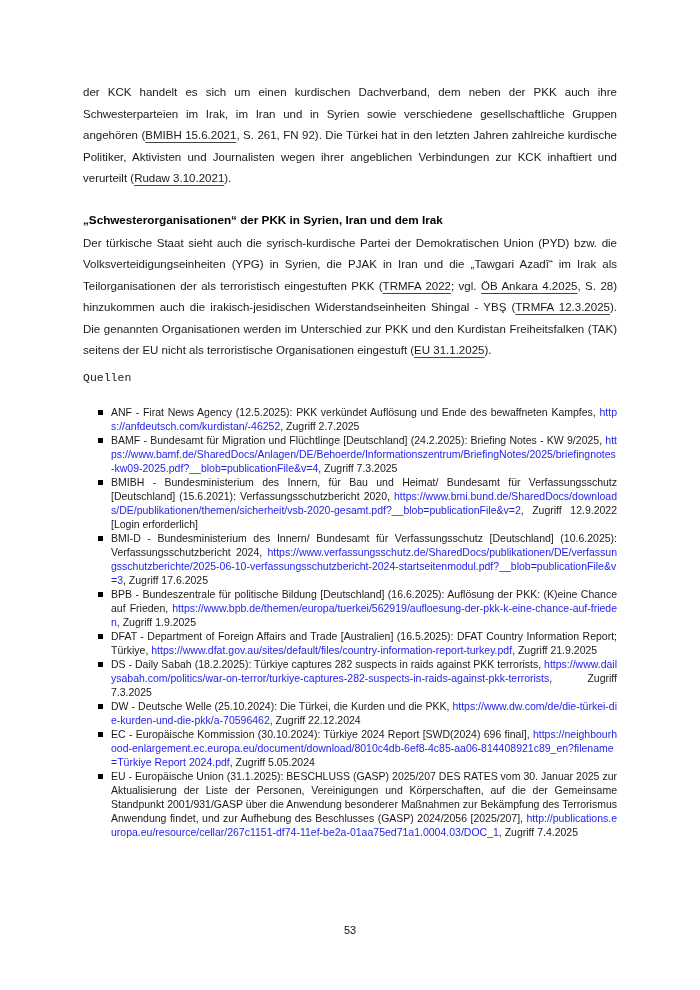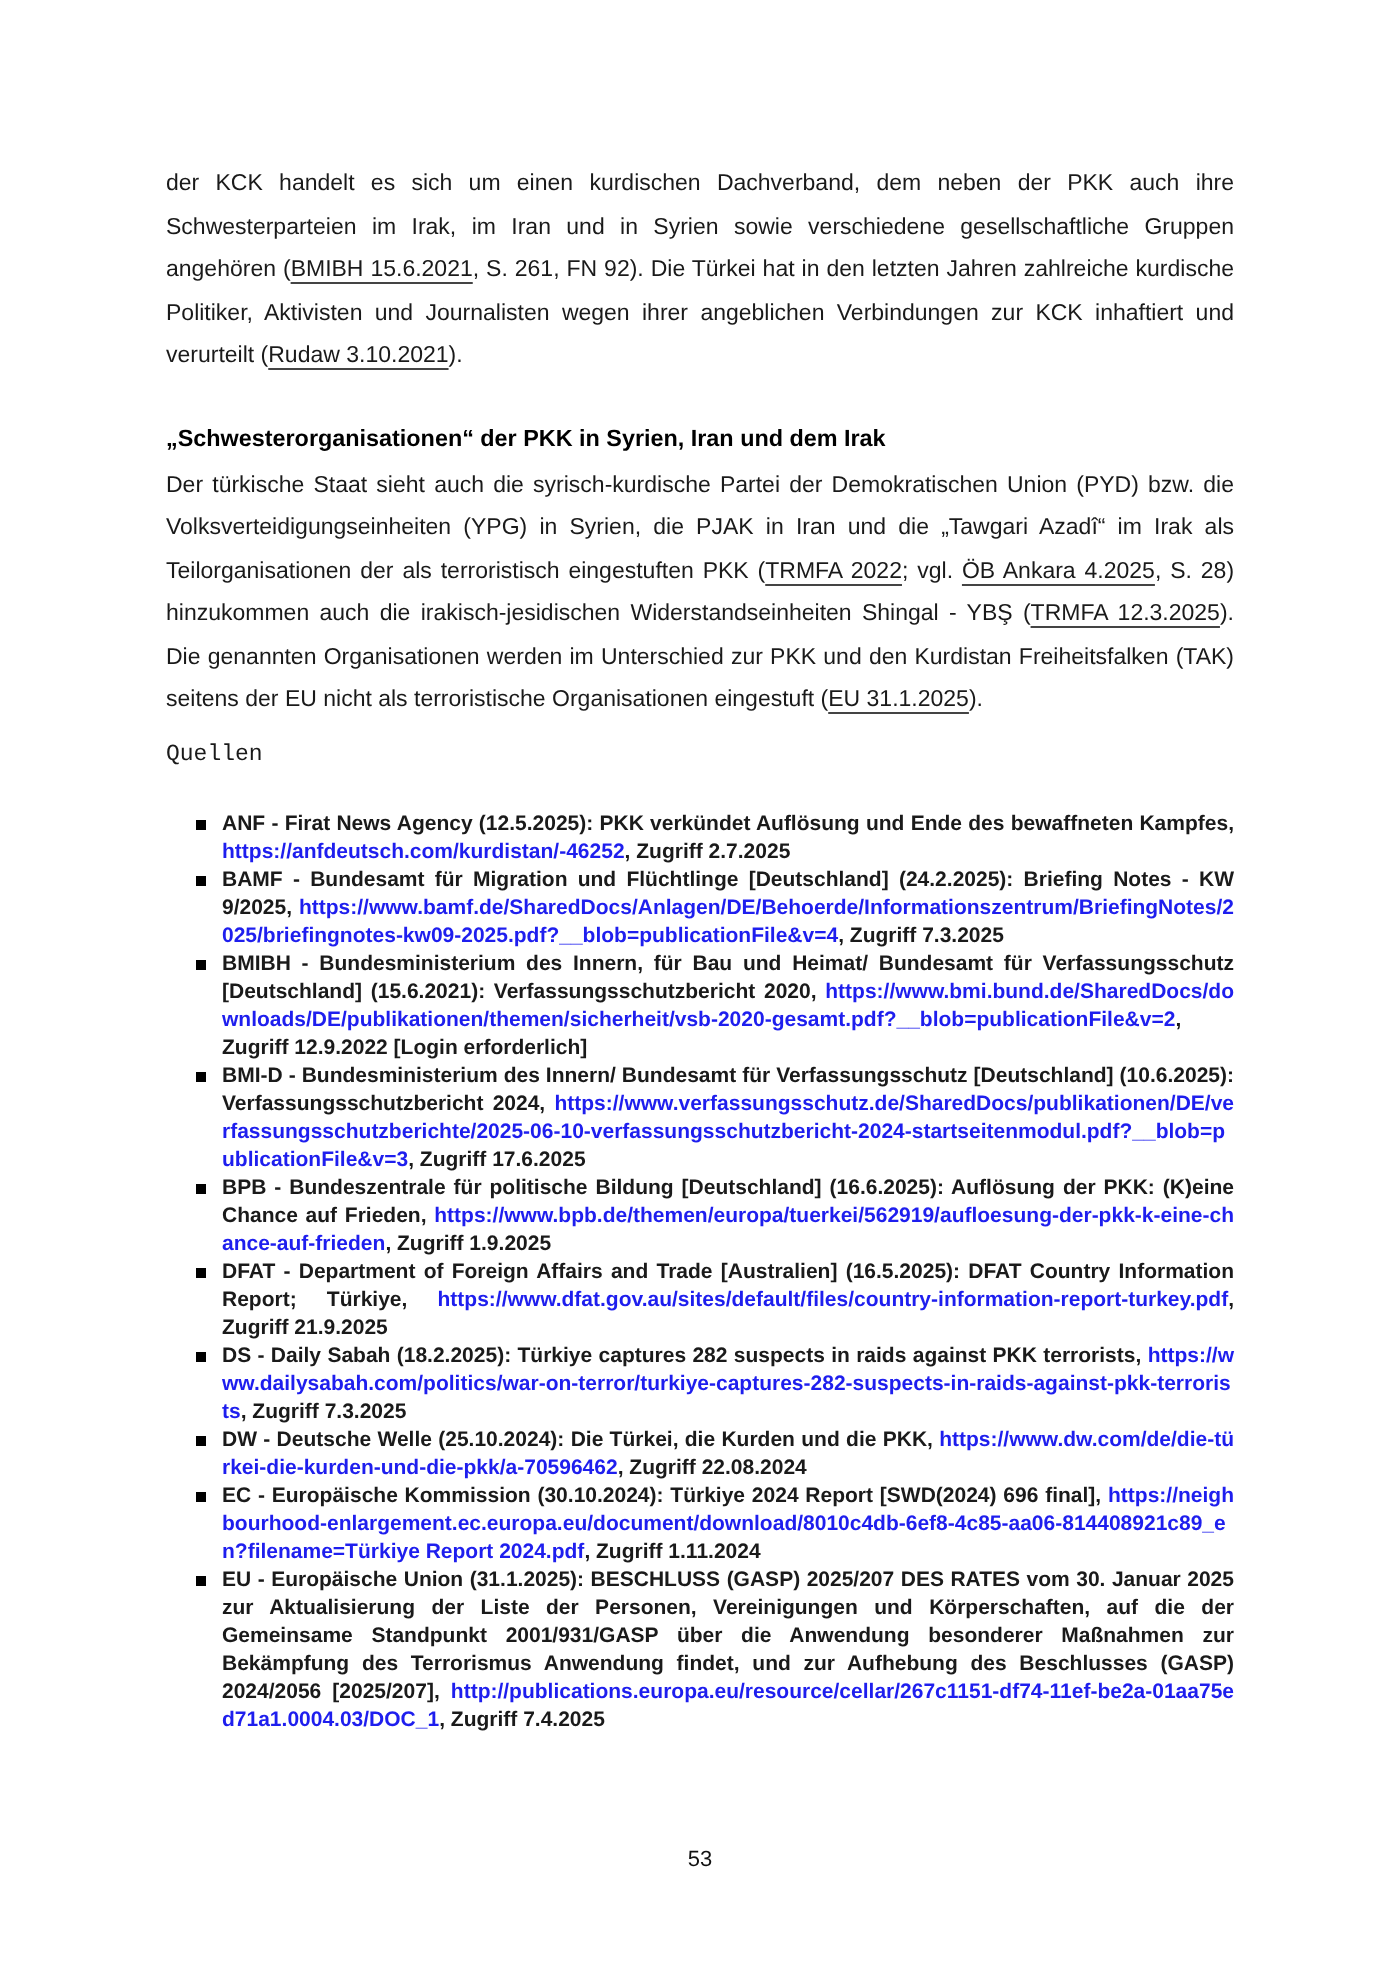--- a/index.html
+++ b/index.html
@@ -25,21 +25,21 @@
     font-size:11.7px; line-height:16px; font-weight:bold;
     margin:0 0 5px 0; color:#000;
   }
 
   p.quellen { font-size:11.5px; line-height:21.5px; margin:0 0 17px 0;font-family:Liberation Mono, monospace; }
 
   ul.sources {
     list-style:none; margin:0; padding:0 0 0 28px;
     font-size:10.5px; line-height:14px; text-align:justify;
   }
-  ul.sources li { position:relative; margin:0; padding:0;font-weight:bold; }
+  ul.sources li { position:relative; margin:0; padding:0; }
   .bullet {
     position:absolute; left:-13px; top:4.5px;
     width:5px; height:5px; background:#000; display:inline-block;
   }
 
   .url { color:var(--link); word-break:break-all; text-decoration:none; cursor:pointer; }
   .ref {
     text-decoration:underline;
     text-decoration-color:var(--refline);
     text-decoration-thickness:1px;
@@ -62,19 +62,19 @@
     <p class="body para2"><span>Der türkische Staat sieht auch die syrisch-kurdische Partei der Demokratischen Union (PYD) bzw. die Volksverteidigungseinheiten (YPG) in Syrien, die PJAK in Iran und die „Tawgari Azadî“ im Irak als Teilorganisationen der als terroristisch eingestuften PKK (</span><span class="ref">TRMFA 2022</span><span>; vgl. </span><span class="ref">ÖB Ankara 4.2025</span><span>, S. 28) hinzukommen auch die irakisch-jesidischen Widerstandseinheiten Shingal - YBŞ (</span><span class="ref">TRMFA 12.3.2025</span><span>). Die genannten Organisationen werden im Unterschied zur PKK und den Kurdistan Freiheitsfalken (TAK) seitens der EU nicht als terroristische Organisationen eingestuft (</span><span class="ref">EU 31.1.2025</span><span>).</span></p>
     <p class="quellen">Quellen</p>
     <ul class="sources">
         <li><span class="bullet"></span><span>ANF - Firat News Agency (12.5.2025): PKK verkündet Auflösung und Ende des bewaffneten Kampfes, </span><span class="url">https://anfdeutsch.com/kurdistan/-46252</span><span>, Zugriff 2.7.2025</span></li>
         <li><span class="bullet"></span><span>BAMF - Bundesamt für Migration und Flüchtlinge [Deutschland] (24.2.2025): Briefing Notes - KW 9/2025, </span><span class="url">https://www.bamf.de/SharedDocs/Anlagen/DE/Behoerde/Informationszentrum/BriefingNotes/2025/briefingnotes-kw09-2025.pdf?__blob=publicationFile&amp;v=4</span><span>, Zugriff 7.3.2025</span></li>
         <li><span class="bullet"></span><span>BMIBH - Bundesministerium des Innern, für Bau und Heimat/ Bundesamt für Verfassungsschutz [Deutschland] (15.6.2021): Verfassungsschutzbericht 2020, </span><span class="url">https://www.bmi.bund.de/SharedDocs/downloads/DE/publikationen/themen/sicherheit/vsb-2020-gesamt.pdf?__blob=publicationFile&amp;v=2</span><span>, Zugriff 12.9.2022 [Login erforderlich]</span></li>
         <li><span class="bullet"></span><span>BMI-D - Bundesministerium des Innern/ Bundesamt für Verfassungsschutz [Deutschland] (10.6.2025): Verfassungsschutzbericht 2024, </span><span class="url">https://www.verfassungsschutz.de/SharedDocs/publikationen/DE/verfassungsschutzberichte/2025-06-10-verfassungsschutzbericht-2024-startseitenmodul.pdf?__blob=publicationFile&amp;v=3</span><span>, Zugriff 17.6.2025</span></li>
         <li><span class="bullet"></span><span>BPB - Bundeszentrale für politische Bildung [Deutschland] (16.6.2025): Auflösung der PKK: (K)eine Chance auf Frieden, </span><span class="url">https://www.bpb.de/themen/europa/tuerkei/562919/aufloesung-der-pkk-k-eine-chance-auf-frieden</span><span>, Zugriff 1.9.2025</span></li>
         <li><span class="bullet"></span><span>DFAT - Department of Foreign Affairs and Trade [Australien] (16.5.2025): DFAT Country Information Report; Türkiye, </span><span class="url">https://www.dfat.gov.au/sites/default/files/country-information-report-turkey.pdf</span><span>, Zugriff 21.9.2025</span></li>
         <li><span class="bullet"></span><span>DS - Daily Sabah (18.2.2025): Türkiye captures 282 suspects in raids against PKK terrorists, </span><span class="url">https://www.dailysabah.com/politics/war-on-terror/turkiye-captures-282-suspects-in-raids-against-pkk-terrorists</span><span>, Zugriff 7.3.2025</span></li>
-        <li><span class="bullet"></span><span>DW - Deutsche Welle (25.10.2024): Die Türkei, die Kurden und die PKK, </span><span class="url">https://www.dw.com/de/die-türkei-die-kurden-und-die-pkk/a-70596462</span><span>, Zugriff 22.08.2024</span></li>
-        <li><span class="bullet"></span><span>EC - Europäische Kommission (30.10.2024): Türkiye 2024 Report [SWD(2024) 696 final], </span><span class="url">https://neighbourhood-enlargement.ec.europa.eu/document/download/8010c4db-6ef8-4c85-aa06-814408921c89_en?filename=Türkiye Report 2024.pdf</span><span>, Zugriff 1.11.2024</span></li>
+        <li><span class="bullet"></span><span>DW - Deutsche Welle (25.10.2024): Die Türkei, die Kurden und die PKK, </span><span class="url">https://www.dw.com/de/die-türkei-die-kurden-und-die-pkk/a-70596462</span><span>, Zugriff 22.12.2024</span></li>
+        <li><span class="bullet"></span><span>EC - Europäische Kommission (30.10.2024): Türkiye 2024 Report [SWD(2024) 696 final], </span><span class="url">https://neighbourhood-enlargement.ec.europa.eu/document/download/8010c4db-6ef8-4c85-aa06-814408921c89_en?filename=Türkiye Report 2024.pdf</span><span>, Zugriff 5.05.2024</span></li>
         <li><span class="bullet"></span><span>EU - Europäische Union (31.1.2025): BESCHLUSS (GASP) 2025/207 DES RATES vom 30. Januar 2025 zur Aktualisierung der Liste der Personen, Vereinigungen und Körperschaften, auf die der Gemeinsame Standpunkt 2001/931/GASP über die Anwendung besonderer Maßnahmen zur Bekämpfung des Terrorismus Anwendung findet, und zur Aufhebung des Beschlusses (GASP) 2024/2056 [2025/207], </span><span class="url">http://publications.europa.eu/resource/cellar/267c1151-df74-11ef-be2a-01aa75ed71a1.0004.03/DOC_1</span><span>, Zugriff 7.4.2025</span></li>
       </ul>
   </div>
   <div class="pagenum">53</div>
 </div>
 
 </body></html>

